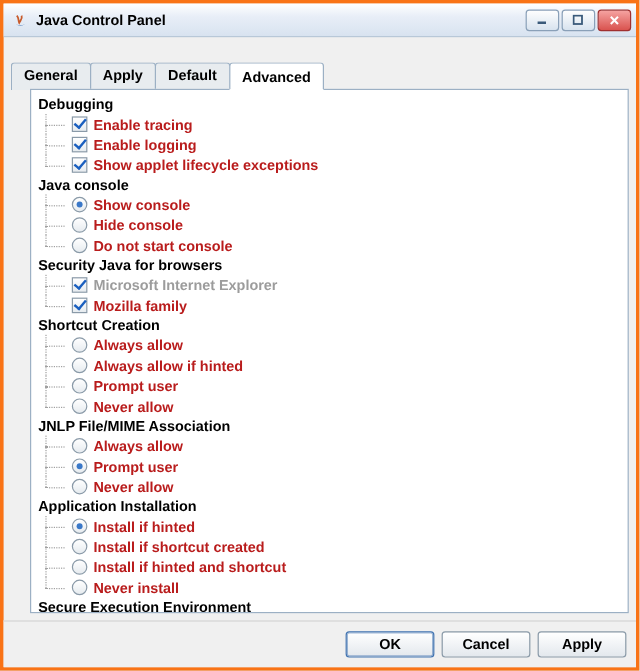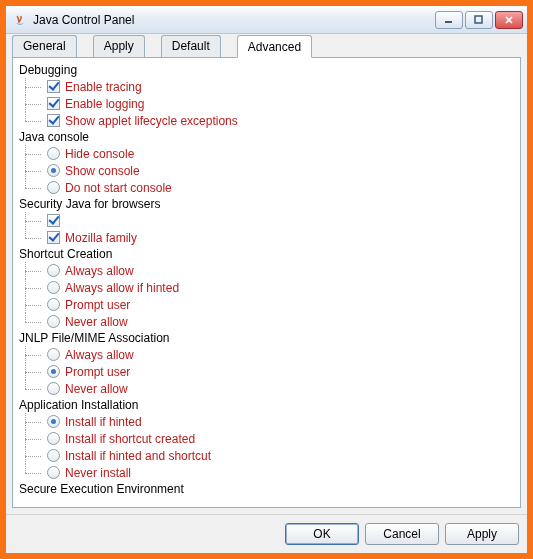--- a/index.html
+++ b/index.html
@@ -8,24 +8,25 @@
     font-family: "Segoe UI", Tahoma, sans-serif;
     font-size: 12px;
     background: #d4d0c8;
     width: 533px;
     height: 559px;
     overflow: hidden;
   }
   .window {
     width: 533px;
     height: 559px;
-    border: 6px solid #f97316;
+    border: 3px solid #f97316;
     background: #f0f0f0;
     display: flex;
     flex-direction: column;
+    font-weight: bold;
   }
   .titlebar {
     height: 28px;
     background: linear-gradient(to bottom, #ffffff 0%, #e8eef7 40%, #d8e3f0 100%);
     border-bottom: 1px solid #b8c8d8;
     display: flex;
     align-items: center;
     padding: 0 4px 0 6px;
   }
   .titlebar-icon {
@@ -48,22 +49,22 @@
     cursor: pointer;
   }
   .tb-btn.close {
     background: linear-gradient(to bottom, #f5a2a0, #d9534f);
     border-color: #a03030;
     color: #fff;
   }
   .tb-btn svg { display:block; }
   .tabstrip {
     display: flex;
-    padding: 0 6px 0 6px;
-    gap: 17px;
+    padding: 20px 6px 0 6px;
+    gap: 0;
   }
   .tab {
     padding: 3px 10px;
     border: 1px solid #9cb0c4;
     border-bottom: none;
     background: #e8ecef;
     border-top-left-radius: 3px;
     border-top-right-radius: 3px;
     position: relative;
     top: 1px;
@@ -77,21 +78,21 @@
     z-index: 2;
     padding-top: 4px;
     top: 1px;
     border-bottom: 1px solid #fff;
   }
   .tabpage {
     flex: 1;
     min-height: 0;
     background: #fff;
     border: 1px solid #9cb0c4;
-    margin: 0 6px 6px 6px;
+    margin: 0 6px 6px 22px;
     position: relative;
     display: flex;
     flex-direction: column;
   }
   .tree-scroll {
     flex: 1;
     overflow-y: scroll;
     padding: 4px 2px 4px 6px;
   }
   .section-heading {
@@ -224,37 +225,38 @@
           <span class="item-label">Enable logging</span>
         </div>
         <div class="item-row">
           <span class="tree-lines last"></span>
           <span class="ctl checkbox checked"></span>
           <span class="item-label">Show applet lifecycle exceptions</span>
         </div>
         <div class="section-heading">Java console</div>
         <div class="item-row">
           <span class="tree-lines"></span>
-          <span class="ctl radio"></span>
-          <span class="item-label">Hide console</span>
-        </div>
-        <div class="item-row">
-          <span class="tree-lines"></span>
           <span class="ctl radio checked"></span>
           <span class="item-label">Show console</span>
         </div>
         <div class="item-row">
+          <span class="tree-lines"></span>
+          <span class="ctl radio"></span>
+          <span class="item-label">Hide console</span>
+        </div>
+        <div class="item-row">
           <span class="tree-lines last"></span>
           <span class="ctl radio"></span>
           <span class="item-label">Do not start console</span>
         </div>
         <div class="section-heading">Security Java for browsers</div>
         <div class="item-row">
           <span class="tree-lines"></span>
           <span class="ctl checkbox checked"></span>
+          <span class="item-label disabled">Microsoft Internet Explorer</span>
         </div>
         <div class="item-row">
           <span class="tree-lines last"></span>
           <span class="ctl checkbox checked"></span>
           <span class="item-label">Mozilla family</span>
         </div>
         <div class="section-heading">Shortcut Creation</div>
         <div class="item-row">
           <span class="tree-lines"></span>
           <span class="ctl radio"></span>

